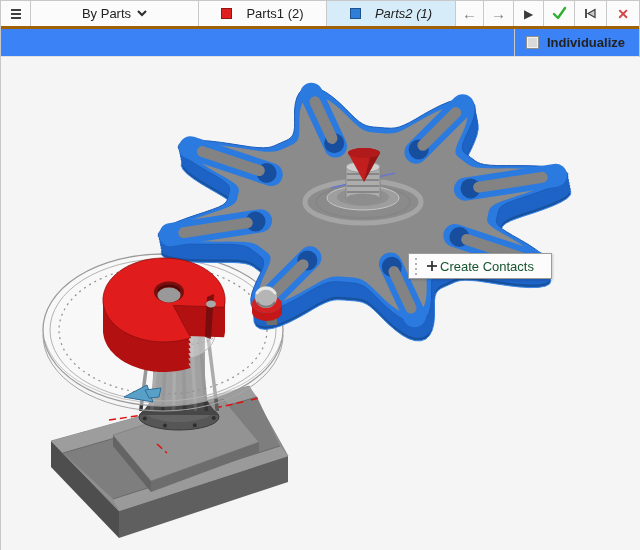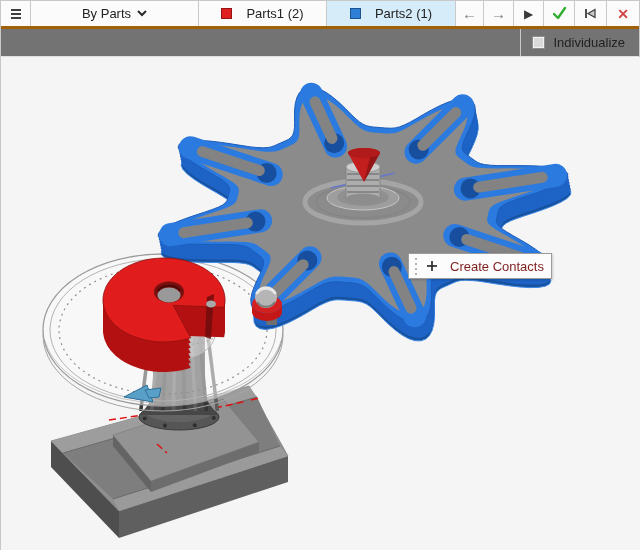--- a/index.html
+++ b/index.html
@@ -6,43 +6,43 @@
     font-family:"Liberation Sans", sans-serif;background:#f5f5f5;}
   .app{width:640px;height:550px;box-sizing:border-box;border:1px solid #c8c8c8;background:#f5f5f5;}
   
   .toolbar{display:flex;height:28px;box-sizing:border-box;background:#fbfbfb;
     border-bottom:3px solid #a16207;}
   .tcell{box-sizing:border-box;height:100%;display:flex;align-items:center;justify-content:center;
     border-right:1px solid #c9c9c9;font-size:13px;color:#222;cursor:default;gap:6px;white-space:nowrap;}
   .w-menu{width:30px}.w-mode{width:168px}.w-tab1{width:128px}.w-tab2{width:129px}
   .w-btn{width:28px}.w-btn2{width:30px}.w-btn3{width:31px}.w-btn4{width:32px}.w-btn5{flex:1;border-right:none;}
   .tab{gap:14px;}
-  .tab.selected{background:#d6ecf8;}
+  .tab.selected{background:#d6ecf8;font-style:italic;}
   .swatch{width:11px;height:11px;display:inline-block;border:1px solid rgba(0,0,0,.35);box-sizing:border-box;}
   .hamburger{display:flex;flex-direction:column;gap:2px;}
   .hamburger i{display:block;width:10px;height:2px;background:#3f3f3f;}
   .arrow-glyph{font-size:15px;color:#7d7d7d;line-height:1;}
   .play-glyph{font-size:12px;color:#3a3a3a;line-height:1;}
   .close-glyph{font-size:14px;color:#d04545;font-weight:bold;line-height:1;}
   
-  .subbar{display:flex;height:28px;box-sizing:border-box;background:#737373;border-bottom:1px solid #e0e0e0;}
+  .subbar{display:flex;height:28px;box-sizing:border-box;background:#3b82f6;border-bottom:1px solid #e0e0e0;font-weight:bold;}
   .subbar .spacer{flex:1;}
   .subbar .opt{display:flex;align-items:center;gap:8px;border-left:1px solid #c9c9c9;
     padding:0 14px 0 11px;font-size:13px;color:#222;}
   .checkbox{width:13px;height:13px;box-sizing:border-box;background:#dadada;border:1px solid #8e8e8e;
     box-shadow:inset 0 0 0 1px #f2f2f2;}
   
   .viewport{position:relative;width:640px;height:493px;background:#f5f5f5;}
   .viewport svg{display:block;}
   .context-btn{position:absolute;left:407px;top:196px;width:144px;height:26px;box-sizing:border-box;
     background:#fcfcfc;border:1px solid #9c9c9c;box-shadow:1px 1px 2px rgba(0,0,0,.18);
     display:flex;align-items:center;cursor:pointer;}
   .drag-dots{display:flex;flex-direction:column;gap:3px;margin:0 9px 0 6px;}
   .drag-dots i{width:2px;height:2px;border-radius:50%;background:#9a9a9a;display:block;}
-  .context-btn .label{font-size:13px;color:#7f1d1d;margin-left:12px;}
+  .context-btn .label{font-size:13px;color:#14532d;margin-left:2px;}
 </style>
 </head>
 <body>
 
 <div class="app">
 
   <div class="toolbar">
     <div class="tcell w-menu">
       <span class="hamburger">
           <i></i>

